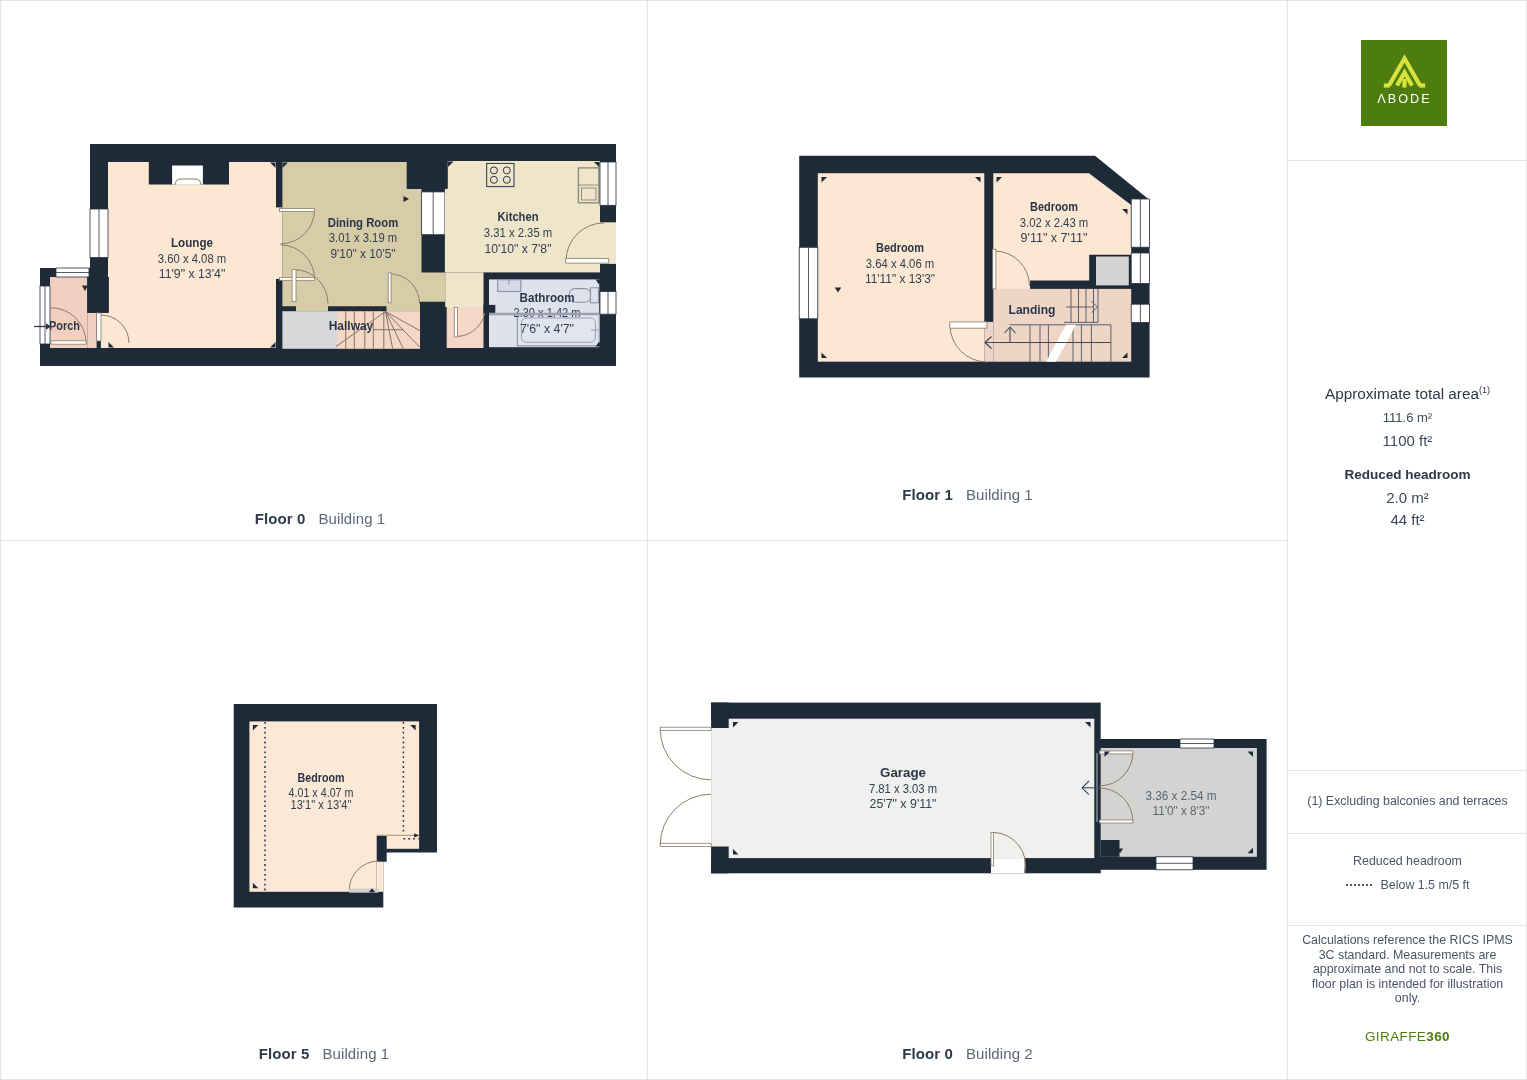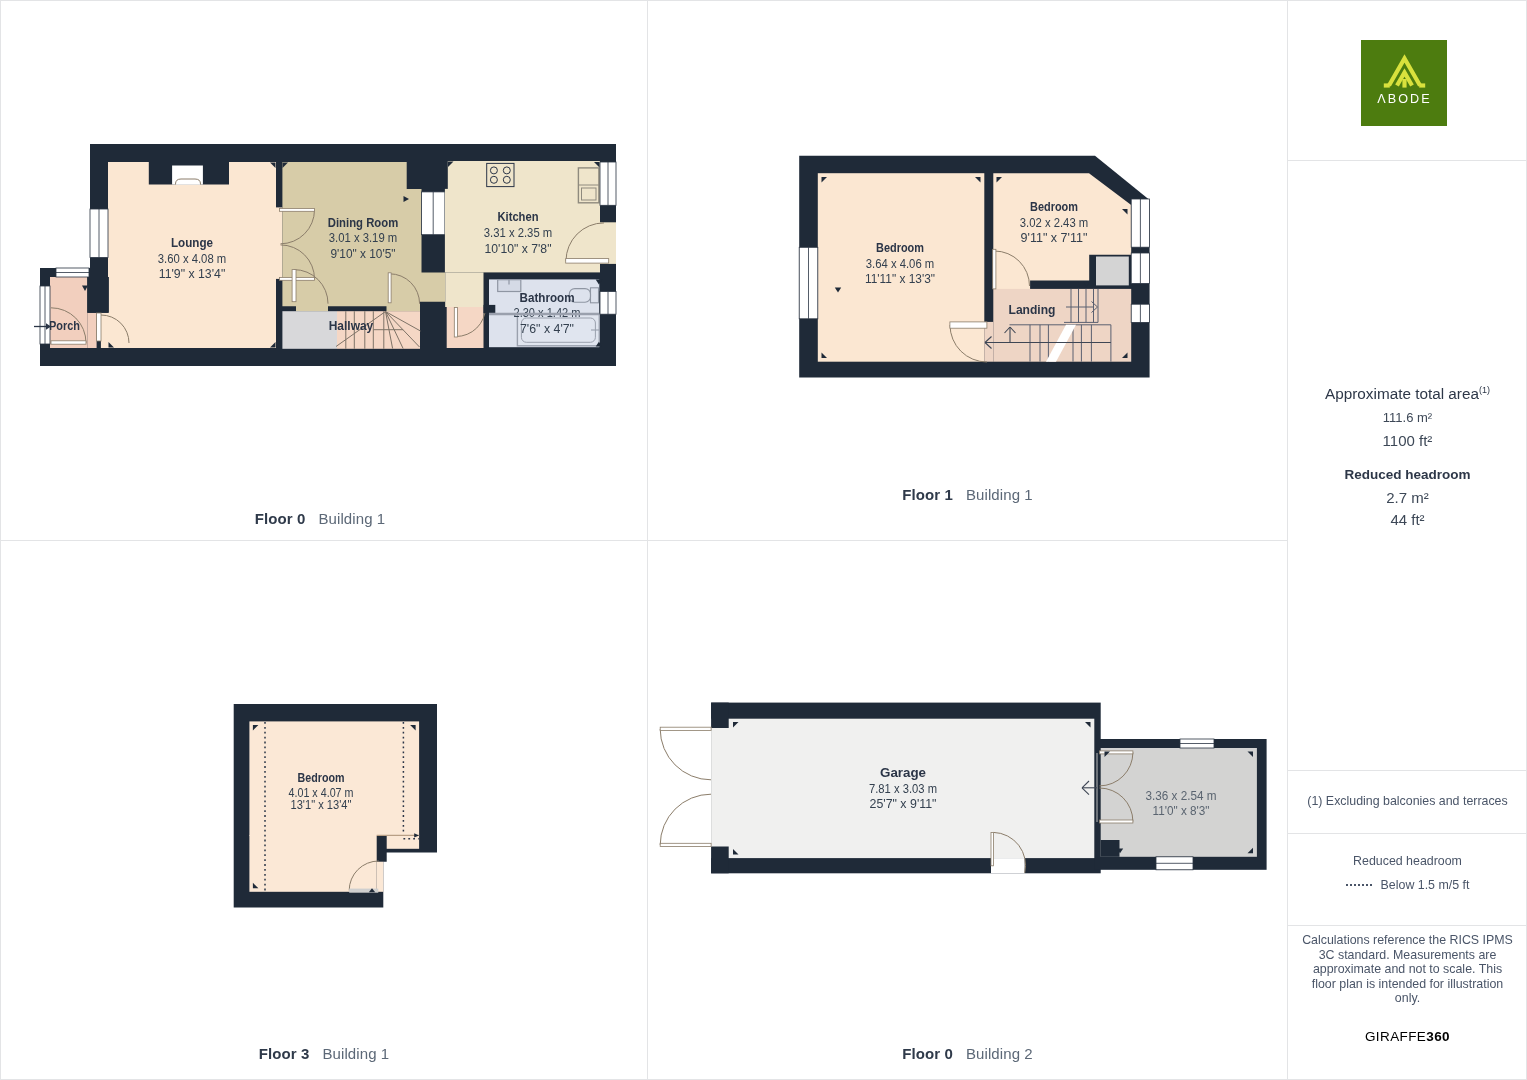--- a/index.html
+++ b/index.html
@@ -441,21 +441,21 @@
 <polygon points="1253,751.5 1247.5,751.5 1253,757"></polygon>
 <polygon points="1120,853.3 1123.2,848.4 1116.8,848.4"></polygon>
 <polygon points="1253,853.3 1247.5,853.3 1253,847.8"></polygon>
 </g>
 </svg>
 
 <div class="cap" style="left:0;top:510px;width:640px"><b>Floor 0</b>Building 1</div>
 
 <div class="cap" style="left:648px;top:486px;width:639px"><b>Floor 1</b>Building 1</div>
 
-<div class="cap" style="left:0;top:1045px;width:648px"><b>Floor 3</b>Building 1</div>
+<div class="cap" style="left:0;top:1045px;width:648px"><b>Floor 5</b>Building 1</div>
 
 <div class="cap" style="left:648px;top:1045px;width:639px"><b>Floor 0</b>Building 2</div>
 
 <div class="abs" style="left:1361px;top:40px;width:86px;height:86px;background:#4d7c0f">
 <svg width="86" height="86" viewBox="0 0 86 86">
 
 <path d="M28,45.5 L43.5,18.5 L59,45.5" fill="none" stroke="#d9e13d" stroke-width="4.2"></path>
 
 <path d="M36,45.5 L43.5,32.5 L51,45.5" fill="none" stroke="#d9e13d" stroke-width="4.2"></path>
 
@@ -469,25 +469,25 @@
 </div>
 
 <div class="sb" style="top:385px;font-size:15.3px;font-weight:normal;color:#2d3748">Approximate total area<sup style="font-size:9px">(1)</sup></div>
 
 <div class="sb" style="top:410px;font-size:13px">111.6 m²</div>
 
 <div class="sb" style="top:432px;font-size:15px">1100 ft²</div>
 
 <div class="sb" style="top:467px;font-size:13.5px;font-weight:bold;color:#2d3748">Reduced headroom</div>
 
-<div class="sb" style="top:489px;font-size:15px">2.7 m²</div>
+<div class="sb" style="top:489px;font-size:15px">2.0 m²</div>
 
 <div class="sb" style="top:511px;font-size:15px">44 ft²</div>
 
 <div class="sb" style="top:794px;font-size:12.4px;color:#4a5568">(1) Excluding balconies and terraces</div>
 
 <div class="sb" style="top:854px;font-size:12.4px;color:#4a5568">Reduced headroom</div>
 
 <div class="sb" style="top:878px;font-size:12.4px;color:#4a5568"><span style="display:inline-block;width:26px;border-top:2px dotted #4a5568;vertical-align:3px;margin-right:9px"></span>Below 1.5 m/5 ft</div>
 
 <div class="sb" style="top:933px;font-size:12.4px;line-height:14.5px;color:#4a5568">Calculations reference the RICS IPMS<br>3C standard. Measurements are<br>approximate and not to scale. This<br>floor plan is intended for illustration<br>only.</div>
 
-<div class="sb" style="top:1029px;font-size:13.5px;color:#000000;letter-spacing:.4px">GIRAFFE<b>360</b></div>
+<div class="sb" style="top:1029px;font-size:13.5px;color:#4d7c0f;letter-spacing:.4px">GIRAFFE<b>360</b></div>
 
 </body></html>

